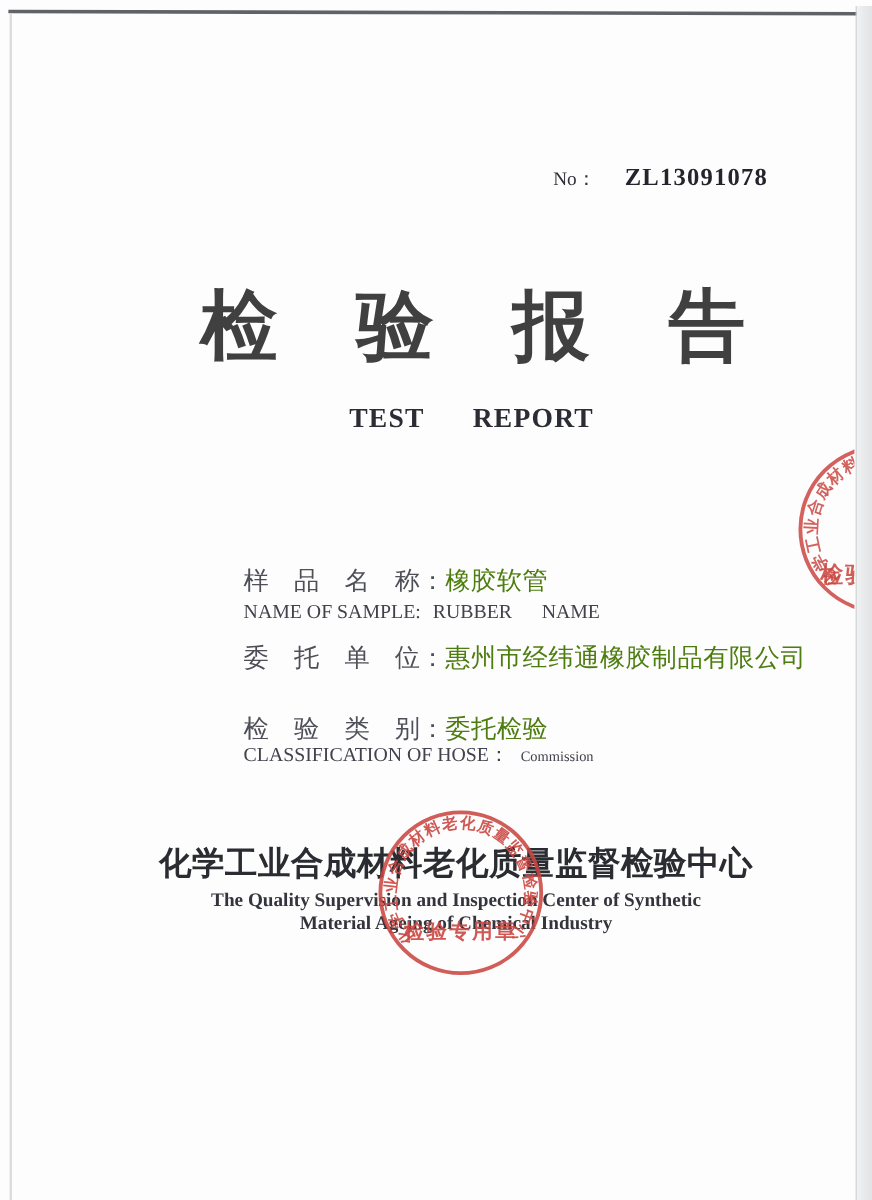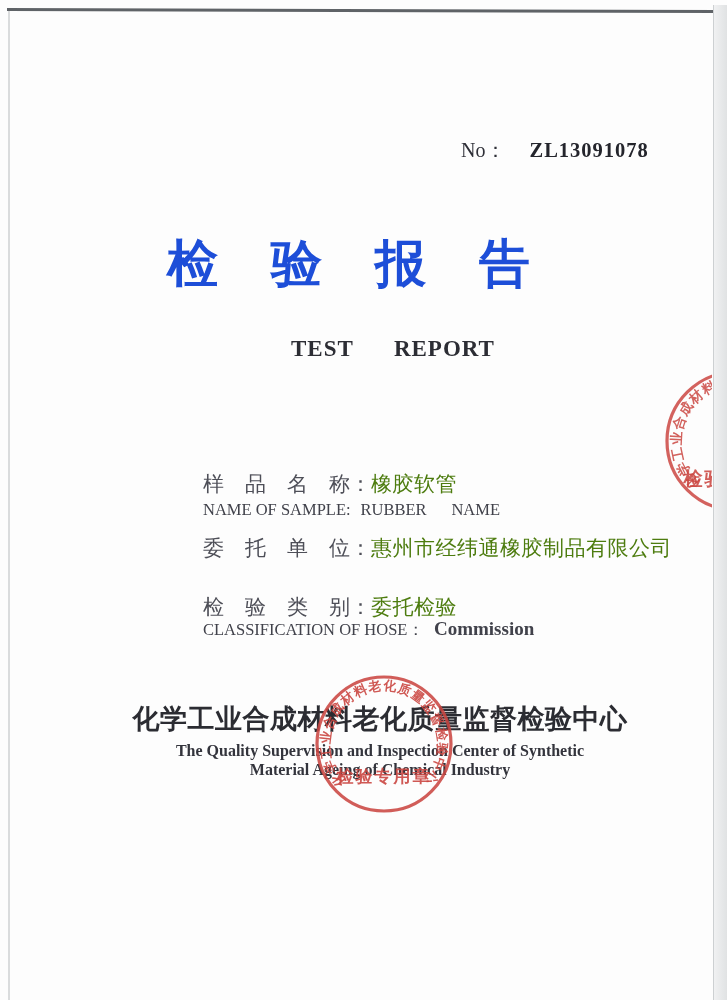--- a/index.html
+++ b/index.html
@@ -9,32 +9,32 @@
     font-family:"Liberation Serif","DejaVu Serif",serif;
     color:#35363e;
   }
   
   .edge-top{position:absolute;left:7px;top:9px;width:710px;height:2.5px;background:#5f6367;transform:rotate(0.15deg);}
   .edge-left{position:absolute;left:8px;top:11px;width:2px;height:989px;background:#dadcdd;}
   .edge-right{position:absolute;left:713px;top:5px;width:14px;height:995px;
     background:linear-gradient(to right,#f0f1f2,#dfe1e2);border-left:1px solid #cdd0d2;}
   
   .no-line{position:absolute;left:461px;top:137px;white-space:pre;}
-  .no-label{font-size:20px;color:#2e2f37;}
+  .no-label{font-size:16px;color:#2e2f37;}
   .no-value{font-size:20.5px;font-weight:bold;letter-spacing:1px;margin-left:24px;color:#24252c;}
   
-  .title-cn{position:absolute;left:167px;top:235px;font-size:51px;font-weight:bold;
-    letter-spacing:1px;color:#1d4ed8;white-space:pre;line-height:1.15;}
+  .title-cn{position:absolute;left:167px;top:235px;font-size:64px;font-weight:bold;
+    letter-spacing:1px;color:#404040;white-space:pre;line-height:1.15;}
   .title-en{position:absolute;left:291px;top:336px;font-size:23px;font-weight:bold;
     color:#2c2d34;white-space:pre;letter-spacing:1px;text-align:center;}
   
   .f-cn{position:absolute;left:203px;font-size:21px;color:#4e4f58;white-space:pre;line-height:26px;}
   .f-en{position:absolute;left:203px;font-size:16.5px;color:#41424b;white-space:pre;line-height:21px;}
   .f-en-val{margin-left:10px;}
-  .f-en-val.big{font-size:19px;font-weight:bold;}
+  .f-en-val.big{font-size:12px;}
   .f-cn-val{letter-spacing:0.5px;color:#4d7c0f;}
   .r1cn{top:471px;} .r1en{top:499px;}
   .r2cn{top:535px;} .r2en{top:560px;}
   .r3cn{top:594px;} .r3en{top:618px;}
   
   .org-cn{position:absolute;left:30px;width:700px;top:701px;text-align:center;
     font-size:27px;font-weight:bold;letter-spacing:0.5px;color:#2b2c32;}
   .org-en1{position:absolute;left:30px;width:700px;top:742px;text-align:center;
     font-size:16px;font-weight:bold;color:#33343c;}
   .org-en2{position:absolute;left:30px;width:700px;top:761px;text-align:center;

